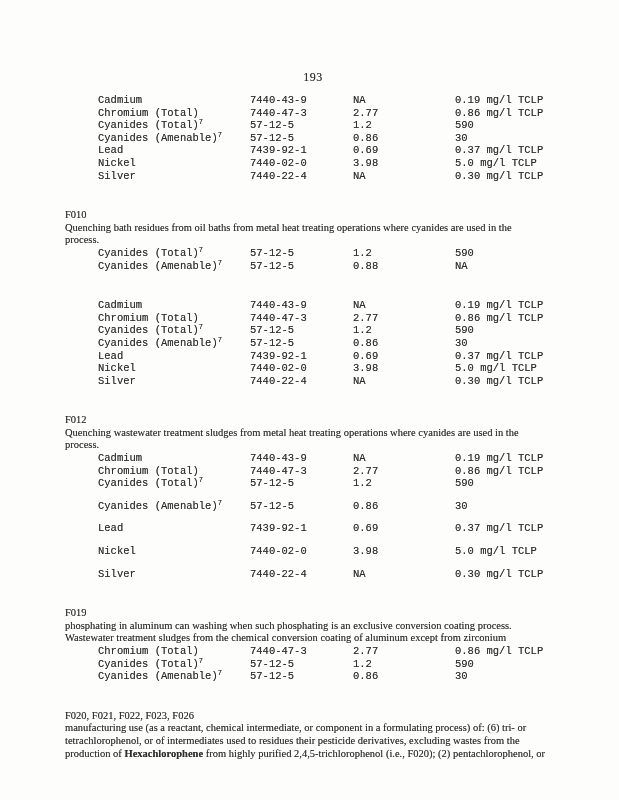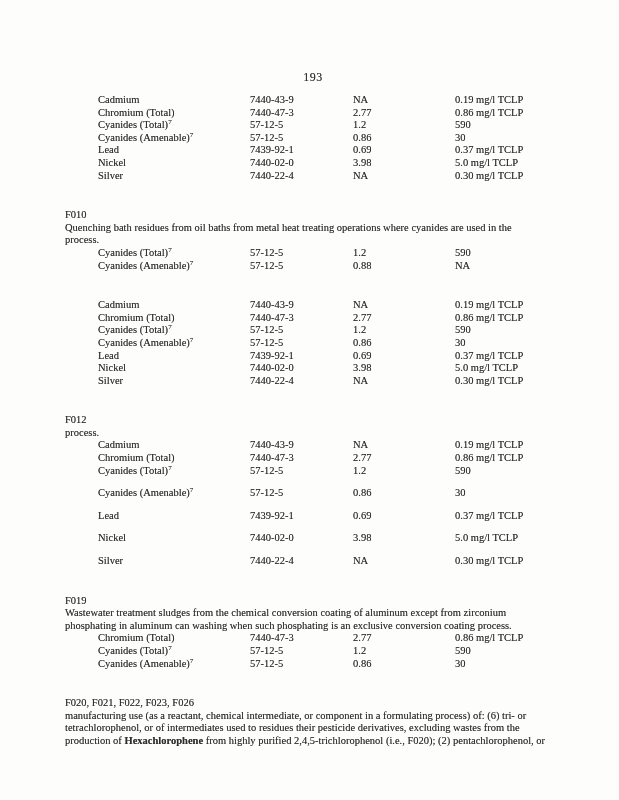--- a/index.html
+++ b/index.html
@@ -18,21 +18,21 @@
   .pageno{
     text-align:center;
     font-size:12px;
     margin-bottom:9px;
     letter-spacing:0.5px;
   }
   .section{margin-top:27px;}
   .section.first{margin-top:0;}
   .sec-code{line-height:12.6px;white-space:nowrap;}
   .desc-line{line-height:12.6px;white-space:nowrap;}
-  .tbl{margin-left:33px;}
+  .tbl{margin-left:33px;font-family:Liberation Mono, monospace;}
   .row{
     display:grid;
     grid-template-columns:152px 103px 102px 1fr;
     line-height:12.6px;
     white-space:nowrap;
   }
   .row.gap{margin-top:10px;}
   sup{font-size:7px;line-height:0;}
   .para-line{line-height:12.6px;white-space:nowrap;}
   .b{font-weight:bold;}
@@ -153,20 +153,21 @@
         <span><span>Silver</span><sup></sup></span>
         <span>7440-22-4</span>
         <span>NA</span>
         <span>0.30 mg/l TCLP</span>
       </div>
     </div>
   </div>
 
   <div class="section">
     <div class="sec-code">F012</div>
+    <div class="desc-line">Quenching wastewater treatment sludges from metal heat treating operations where cyanides are used in the</div>
     <div class="desc-line">process.</div>
     <div class="tbl">
       <div class="row">
         <span><span>Cadmium</span><sup></sup></span>
         <span>7440-43-9</span>
         <span>NA</span>
         <span>0.19 mg/l TCLP</span>
       </div>
       <div class="row">
         <span><span>Chromium (Total)</span><sup></sup></span>
@@ -202,22 +203,22 @@
         <span><span>Silver</span><sup></sup></span>
         <span>7440-22-4</span>
         <span>NA</span>
         <span>0.30 mg/l TCLP</span>
       </div>
     </div>
   </div>
 
   <div class="section">
     <div class="sec-code">F019</div>
+    <div class="desc-line">phosphating in aluminum can washing when such phosphating is an exclusive conversion coating process.</div>
     <div class="desc-line">Wastewater treatment sludges from the chemical conversion coating of aluminum except from zirconium</div>
-    <div class="desc-line">phosphating in aluminum can washing when such phosphating is an exclusive conversion coating process.</div>
     <div class="tbl">
       <div class="row">
         <span><span>Chromium (Total)</span><sup></sup></span>
         <span>7440-47-3</span>
         <span>2.77</span>
         <span>0.86 mg/l TCLP</span>
       </div>
       <div class="row">
         <span><span>Cyanides (Total)</span><sup>7</sup></span>
         <span>57-12-5</span>

